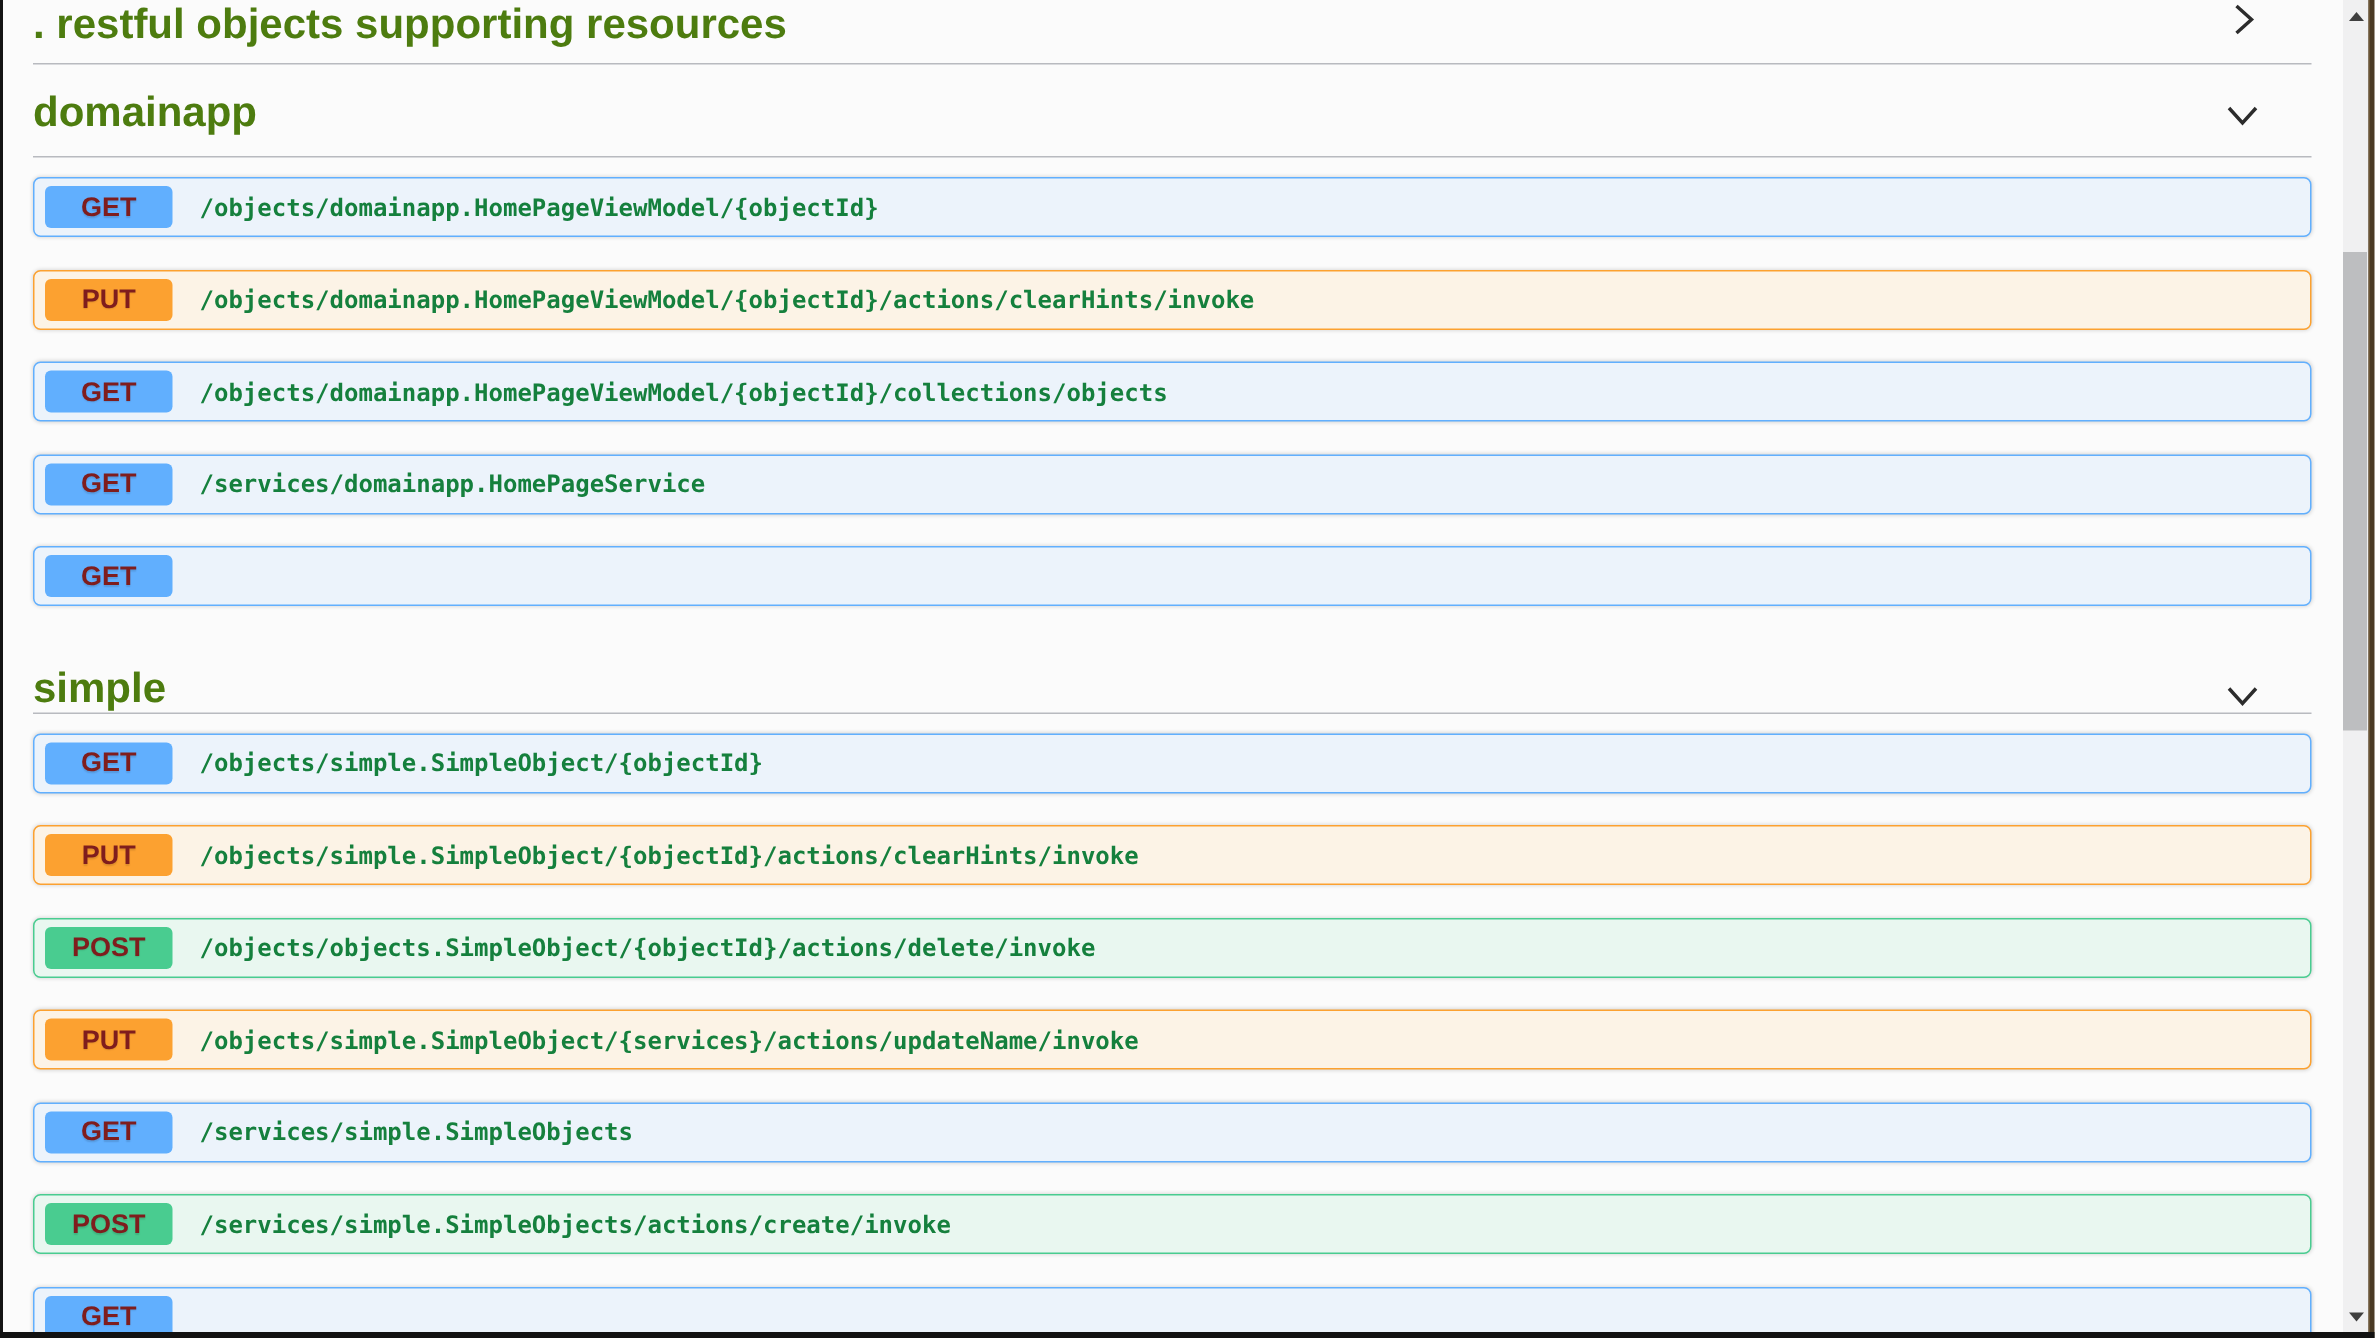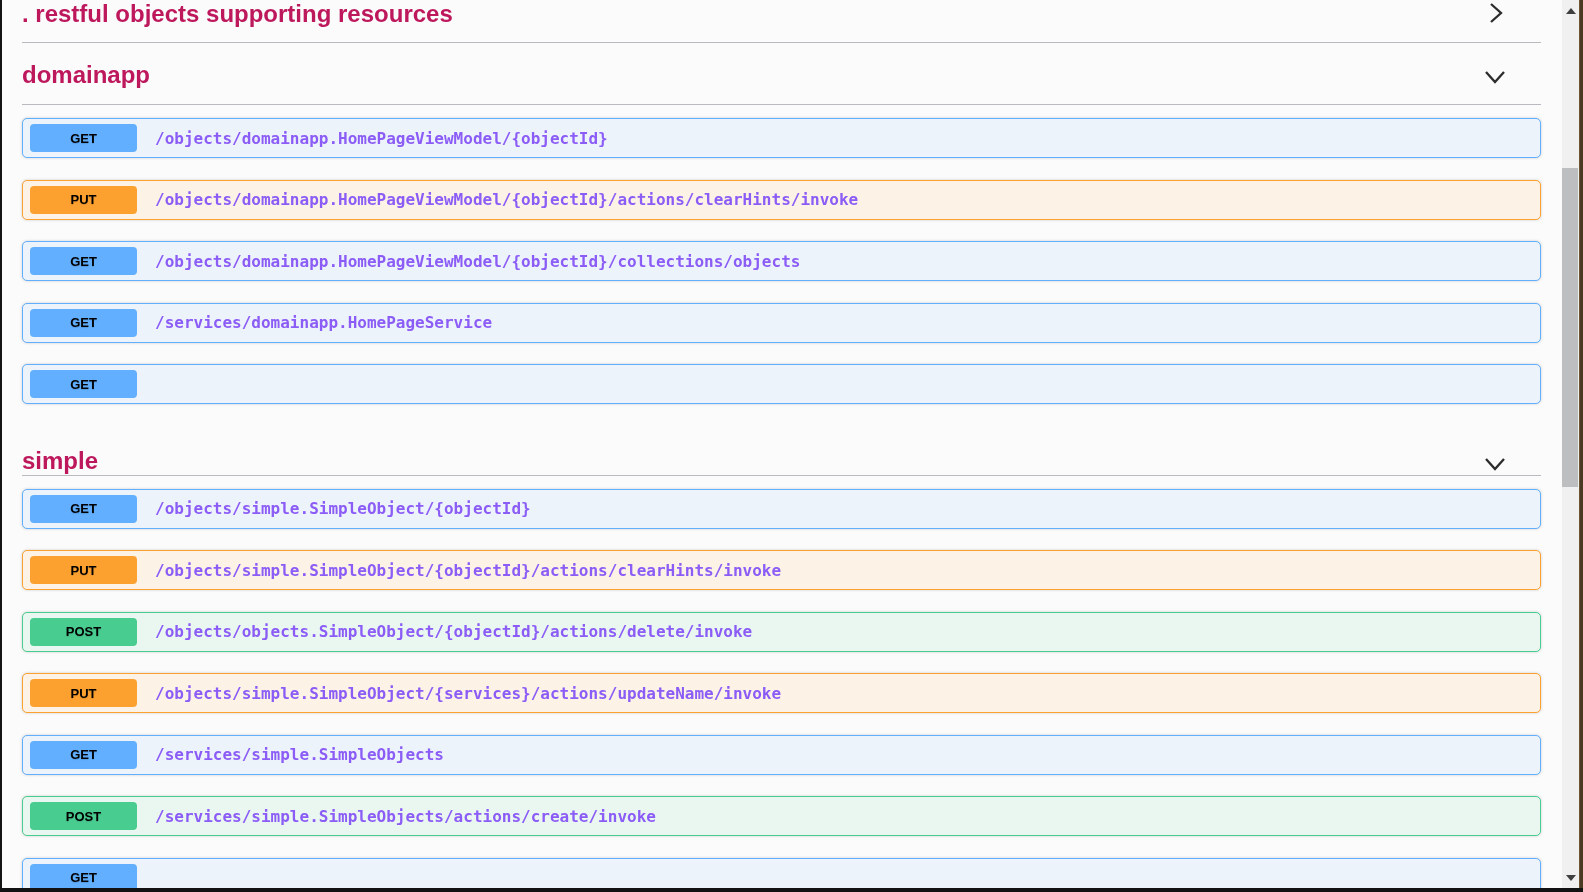--- a/index.html
+++ b/index.html
@@ -44,44 +44,44 @@
   .section-header {
     display:flex; justify-content:space-between; align-items:center;
     border-bottom:1px solid rgba(59,65,81,.35);
     cursor:pointer;
   }
   .section:nth-child(1) .section-header { height:41px; align-items:flex-start; padding-top:1px; }
   .section:nth-child(2) .section-header { height:57px; padding-top:4px; box-sizing:content-box; }
   .section:nth-child(3) .section-header { height:49px;align-items:flex-end; }
 
   .section-title {
-    margin:0; font-size:24px; font-weight:bold; color:#be185d; letter-spacing:0;
+    margin:0; font-size:28px; font-weight:bold; color:#4d7c0f; letter-spacing:0;
     line-height:1.1;
   }
   .chevron { margin-right:34px; flex:0 0 auto; display:block; }
 
   .endpoints { list-style:none; margin:13px 0 0 0; padding:0; }
   .opblock {
     height:40px; margin-bottom:21.5px; box-sizing:border-box;
     display:flex; align-items:center;
     border:1.5px solid; border-radius:5px;
     box-shadow:0 0 3px rgba(0,0,0,.19);
     cursor:pointer;
   }
   .method-badge {
-    flex:0 0 auto; width:107px; height:28px; margin-left:7px;
-    border-radius:4px; color:#000000; font-weight:bold; font-size:13px;
+    flex:0 0 auto; width:85px; height:28px; margin-left:7px;
+    border-radius:4px; color:#7f1d1d; font-weight:bold; font-size:18px;
     display:flex; align-items:center; justify-content:center;
     text-shadow:0 1px 1px rgba(0,0,0,.12);
     font-family:"Liberation Sans", sans-serif;
   }
   .path {
     margin-left:18px;
     font-family:"DejaVu Sans Mono", monospace;
-    font-weight:bold; font-size:16px; color:#8b5cf6; white-space:nowrap;
+    font-weight:bold; font-size:16px; color:#15803d; white-space:nowrap;
   }
 </style>
 </head>
 <body>
 
 <div class="frame-left"></div>
 <div class="frame-right"></div>
 <div class="frame-bottom"></div>
 
 <div class="scrollbar">

